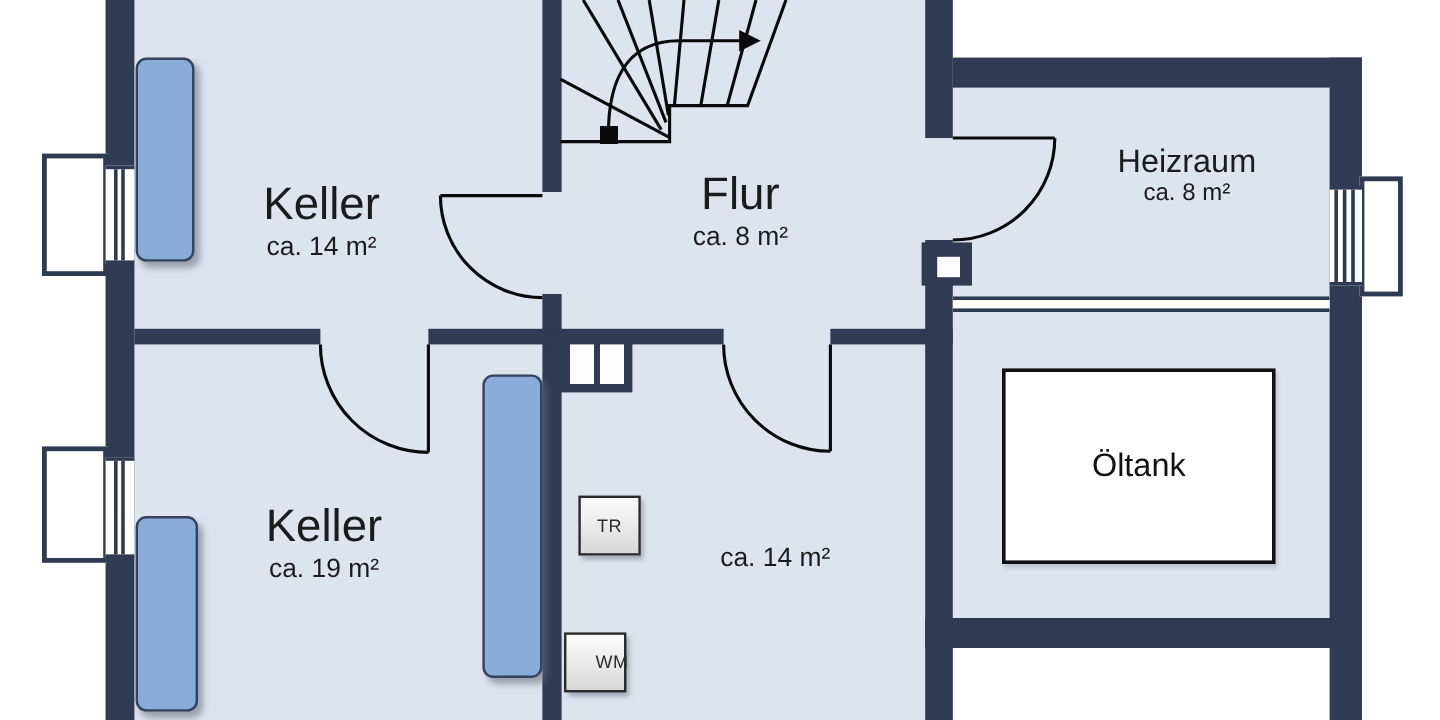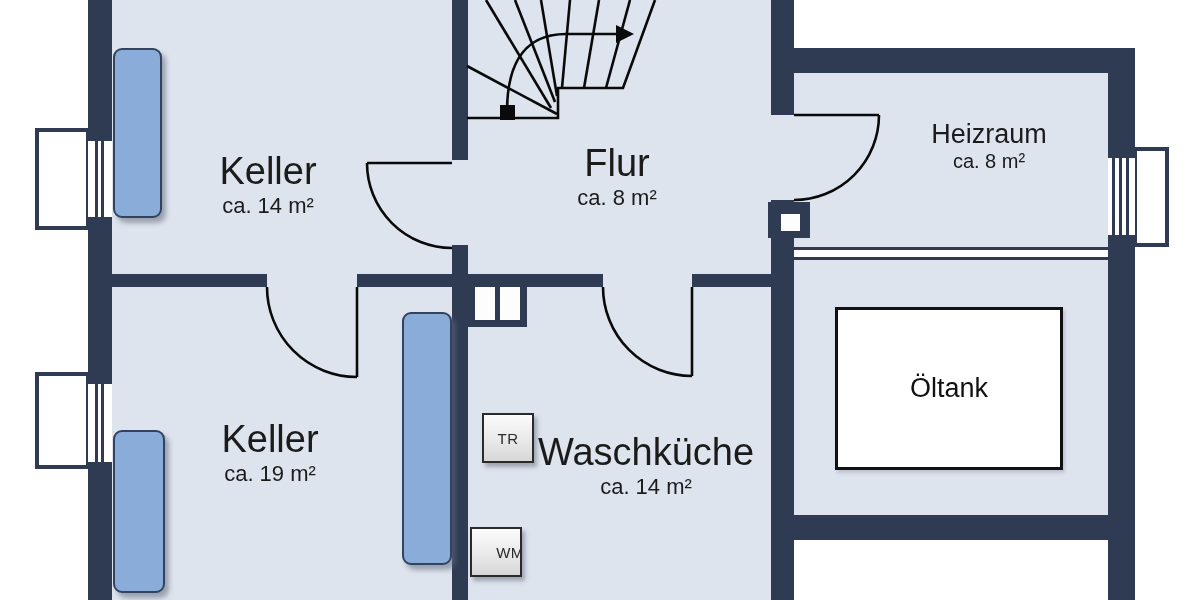--- a/index.html
+++ b/index.html
@@ -156,17 +156,16 @@
   </div>
   <div class="room-label" style="left:989px;top:146px;">
     <div class="room-name small">Heizraum</div>
     <div class="room-area small">ca. 8 m²</div>
   </div>
   <div class="room-label" style="left:270px;top:452px;">
     <div class="room-name">Keller</div>
     <div class="room-area">ca. 19 m²</div>
   </div>
   <div class="room-label" style="left:646px;top:465px;">
-    <div class="room-name">Waschküche</div>
     <div class="room-area">ca. 14 m²</div>
   </div>
 
 </div>
 
 </body></html>

